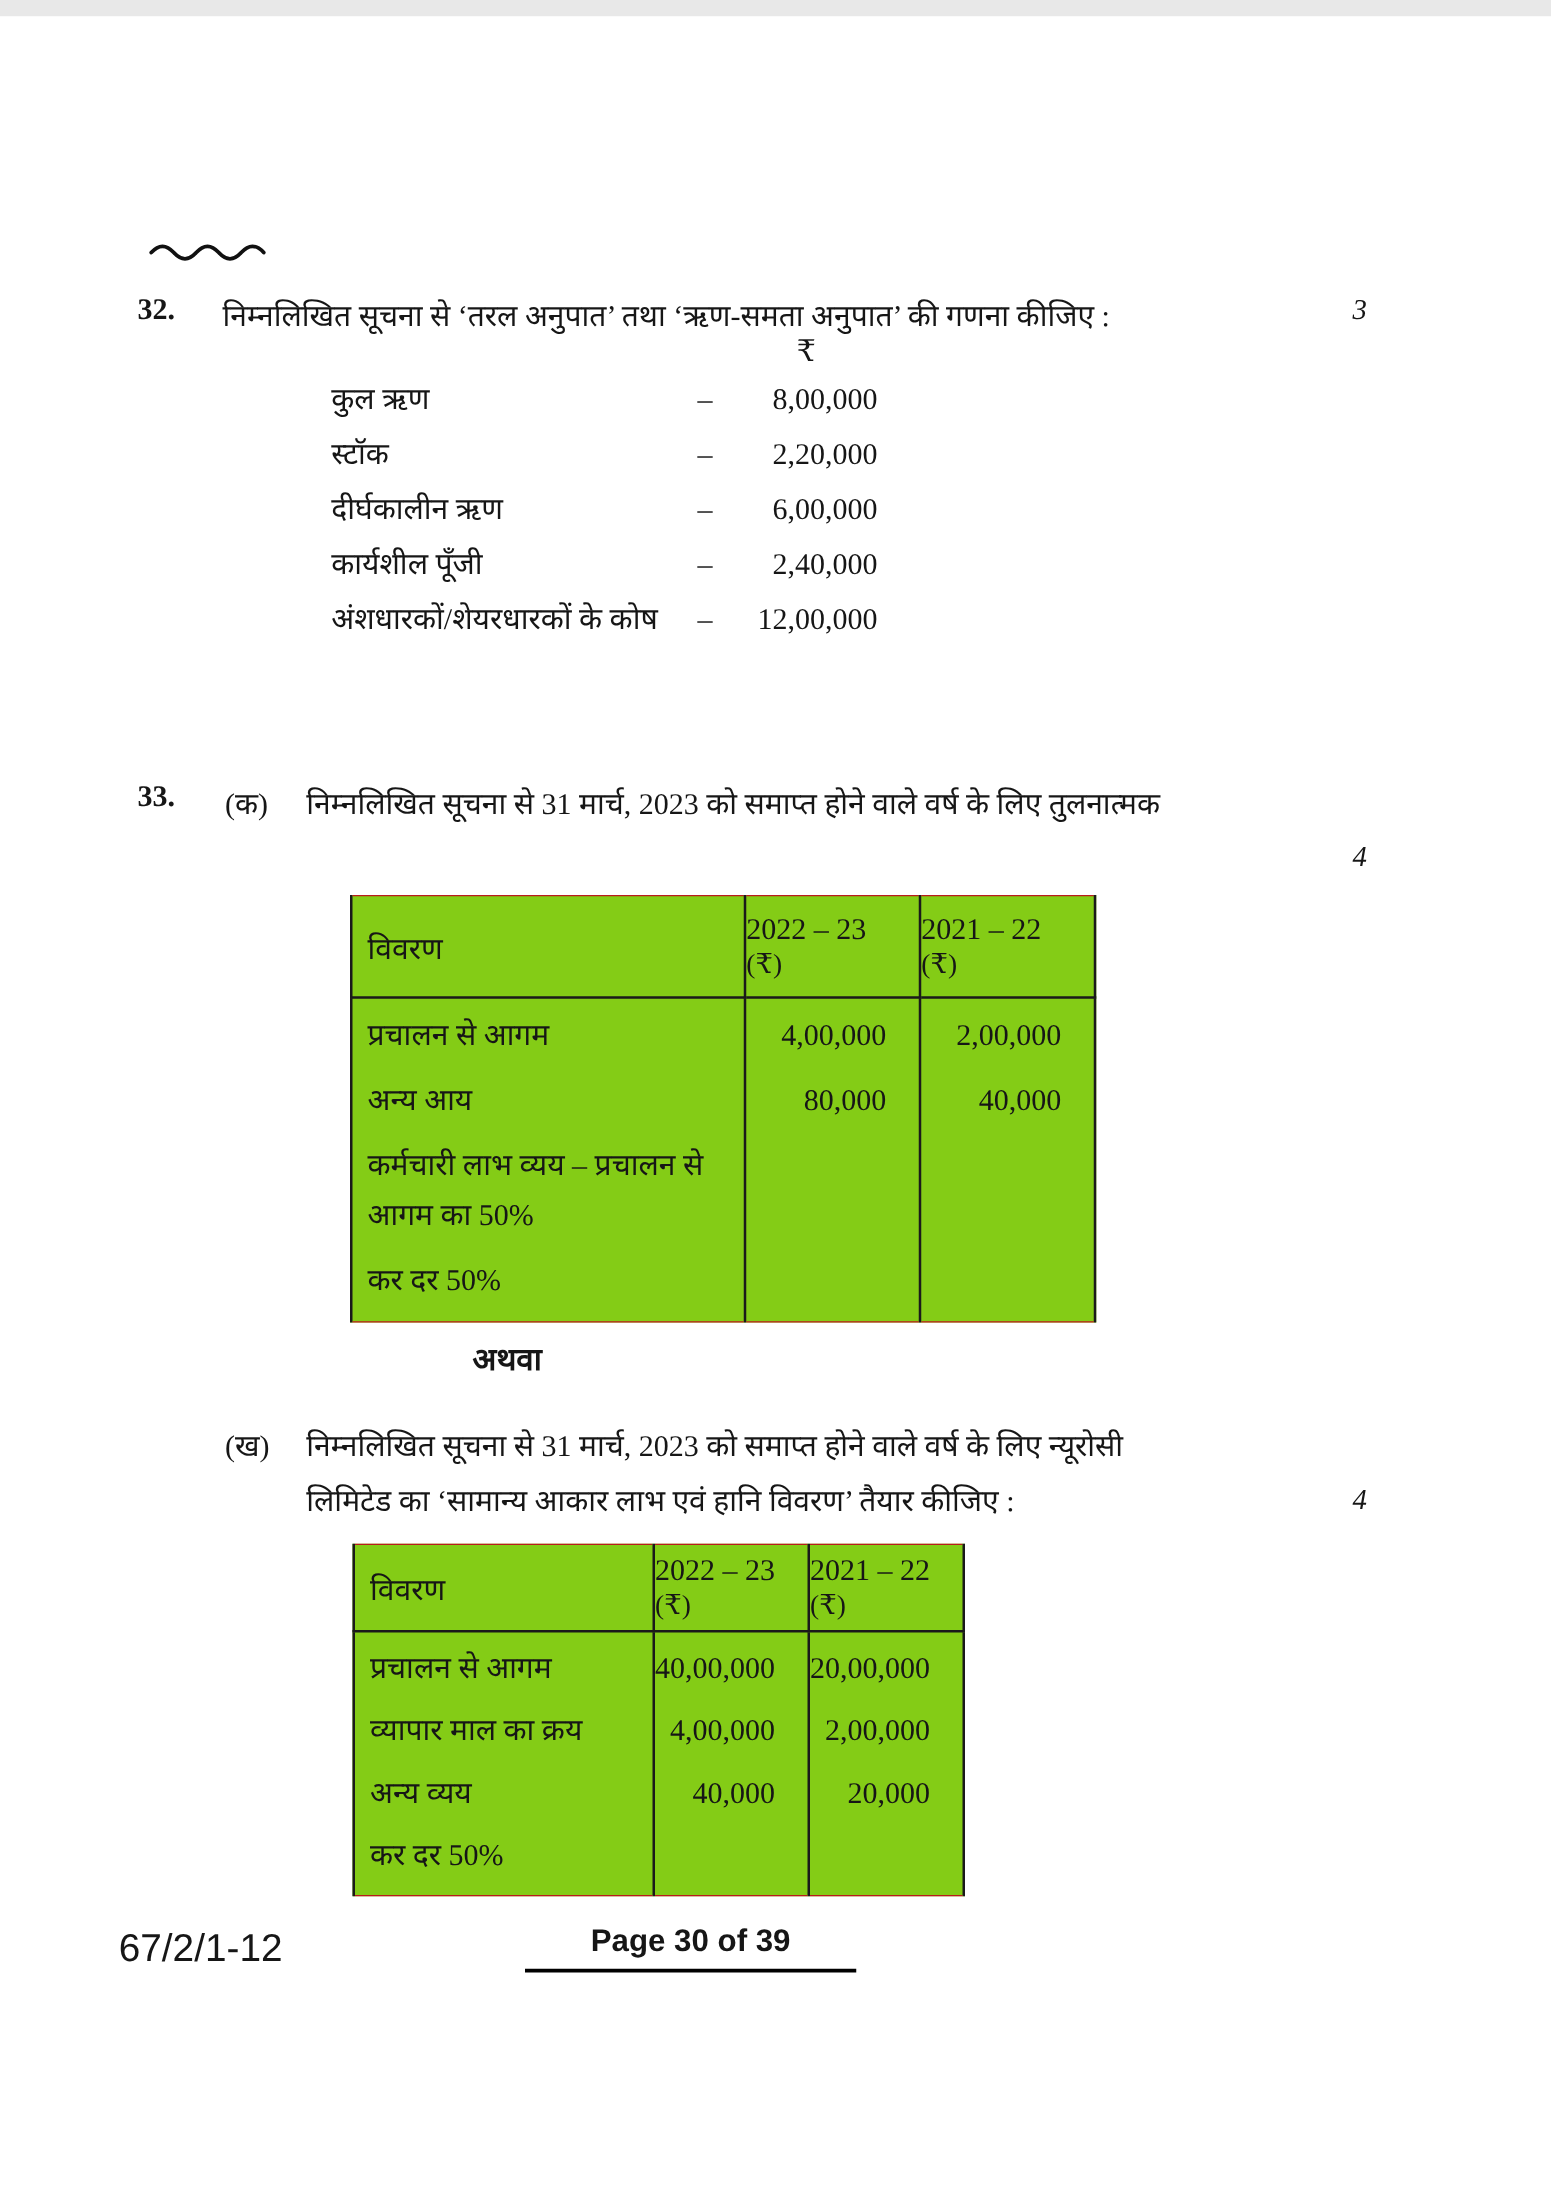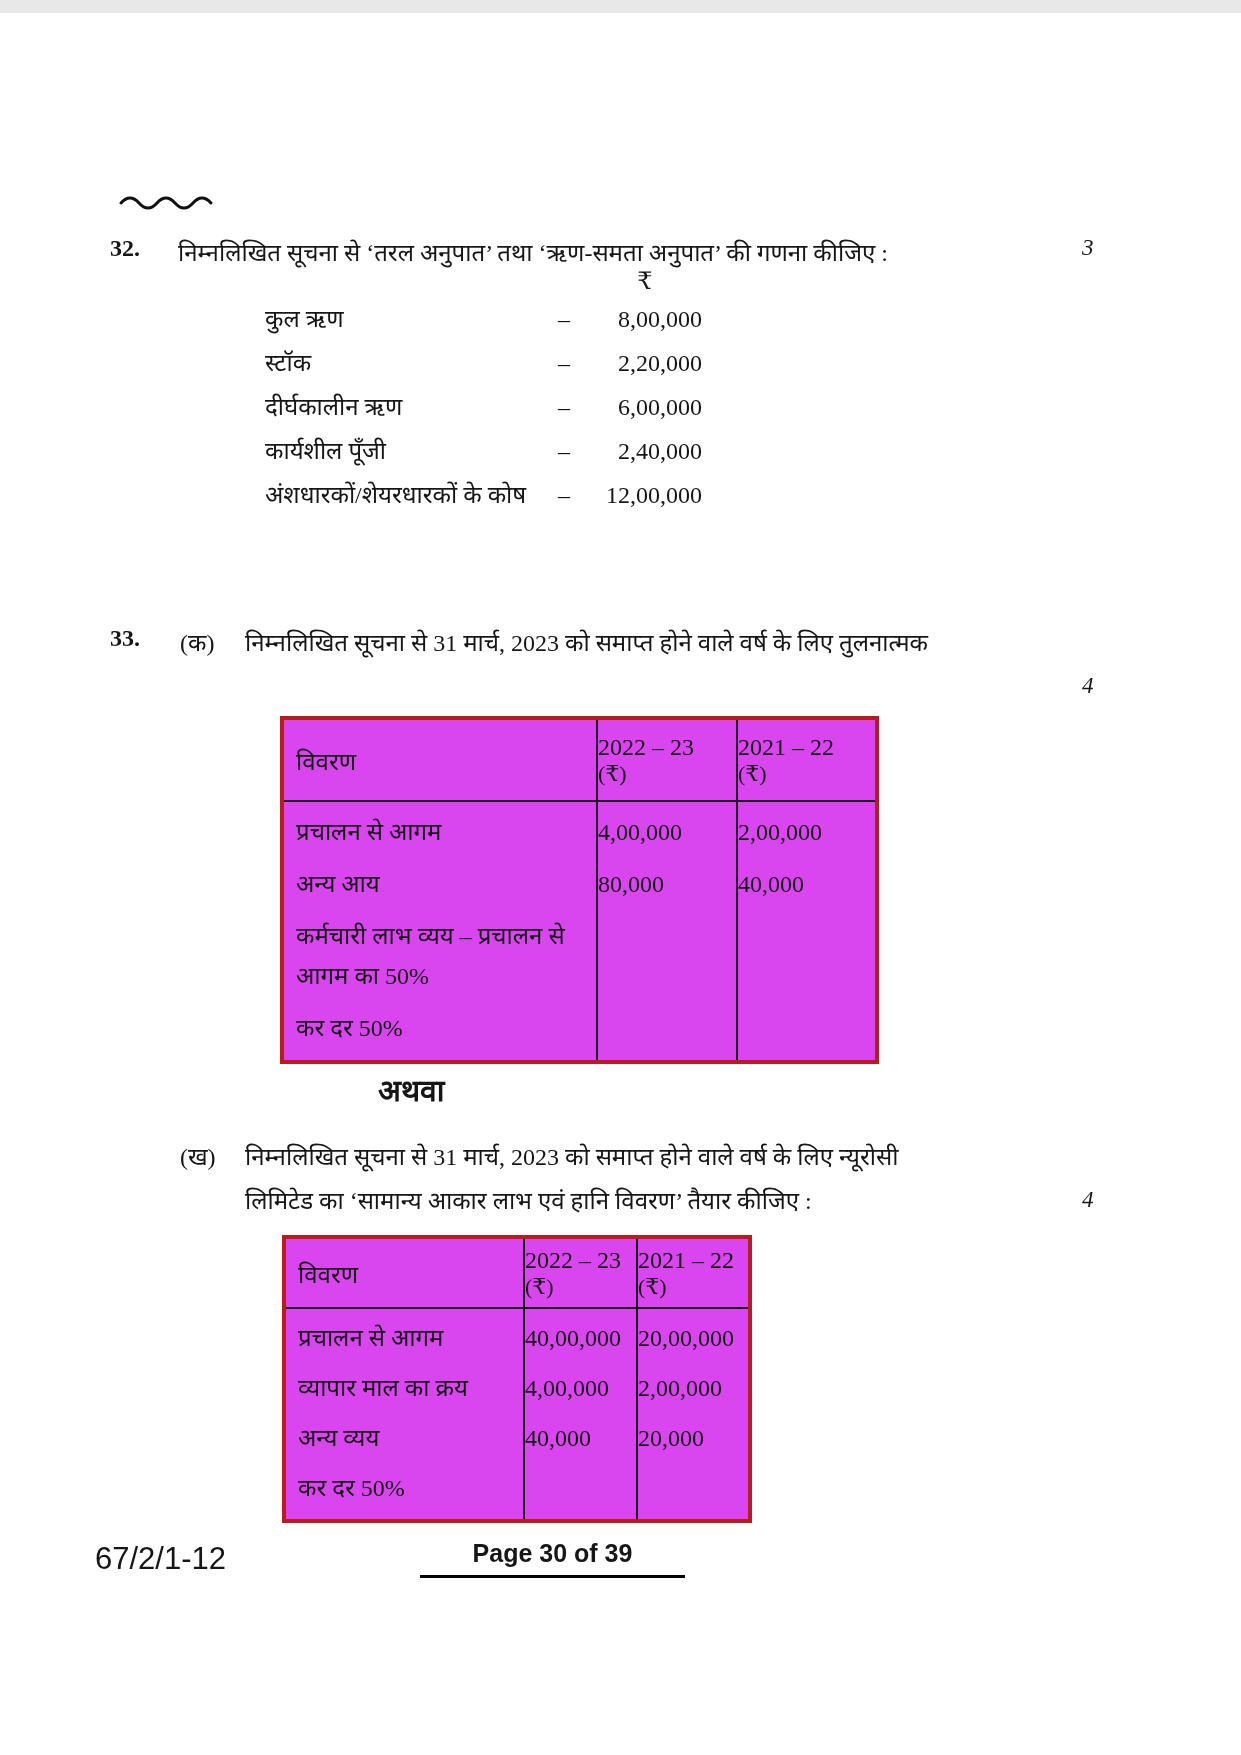--- a/index.html
+++ b/index.html
@@ -34,40 +34,40 @@
   .q32-list .val { flex: 1; text-align: right; }
 
   
   .q33-num     { left: 110px; top: 612px; }
   .q33a-label  { left: 180px; top: 612px; }
   .q33a-line1  { left: 245px; top: 612px; width: 730px; }
   .q33a-line2  { left: 245px; top: 658px; width: 730px; }
   .q33a-marks  { left: 1082px; top: 660px; }
 
   .table1 { left: 280px; top: 703px; }
-  .or-label { left: 378px; top: 1056px; font-weight: bold; font-size: 30px; }
+  .or-label { left: 378px; top: 1056px; font-weight: bold; font-size: 25px; }
 
   .q33b-label  { left: 180px; top: 1126px; }
   .q33b-line1  { left: 245px; top: 1126px; width: 730px; }
   .q33b-line2  { left: 245px; top: 1170px; width: 730px; }
   .q33b-marks  { left: 1082px; top: 1174px; }
 
   .table2 { left: 282px; top: 1222px; }
 
   
-  table { border-collapse: collapse; border: 4px solid #b91c1c; table-layout: fixed; background:#d946ef; }
+  table { border-collapse: collapse; border: 1px solid #b91c1c; table-layout: fixed; background:#84cc16; }
   th, td { border-left: 2px solid #1a1a1a; border-right: 2px solid #1a1a1a; padding: 0; vertical-align: top; }
   thead th { border-bottom: 2px solid #1a1a1a; font-weight: normal; vertical-align: middle; }
   .t-col1 { text-align: left; padding-left: 12px; }
   .t-colv { text-align: left; }
   .hdr-unit { display:block; font-size: 22px; }
   .hdr-year { display:block; }
   tbody td { padding-top: 10px; }
   tbody td p { margin: 0 0 12px 0; line-height: 40px; }
-  td.t-vals { text-align: left; padding-right: 0; }
+  td.t-vals { text-align: right; padding-right: 26px; }
   .table1 thead th { height: 80px; }
   .table1 tbody td { height: 247px; }
   .table2 thead th { height: 68px; }
   .table2 tbody td { height: 200px; }
   .table2 tbody td p { line-height: 38px; margin-bottom: 12px; }
 
   
   .footer-left   { left: 95px;  top: 1528px; font-family: "Liberation Sans", sans-serif; font-size: 31px; }
   .footer-center { left: 420px; top: 1526px; width: 265px; text-align: center;
                    font-family: "Liberation Sans", sans-serif; font-weight: 600; font-size: 25px; }

